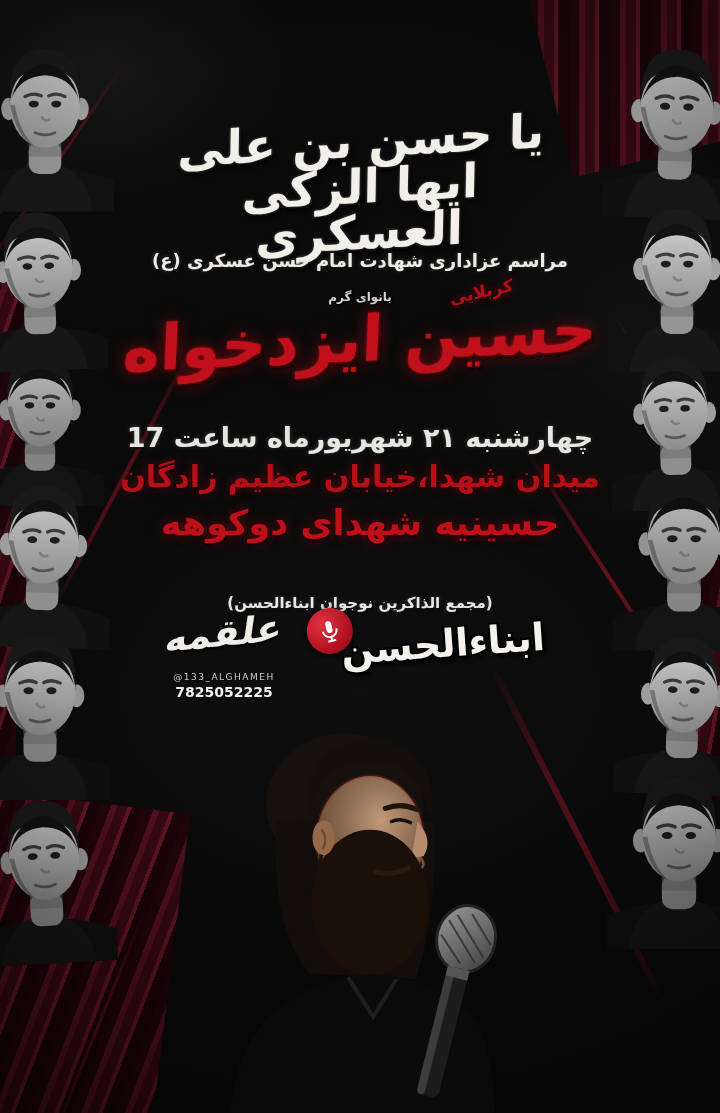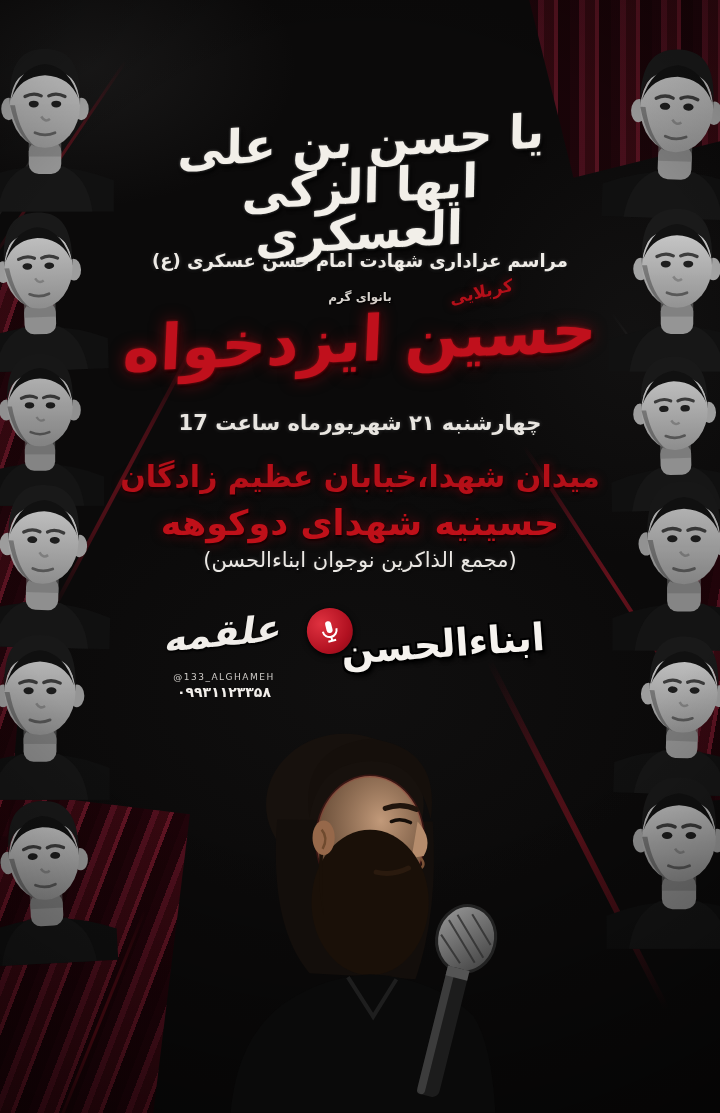--- a/index.html
+++ b/index.html
@@ -43,24 +43,24 @@
   .callig{top:118px;width:430px;white-space:normal;font-size:47px;line-height:.98;font-weight:bold;
     color:#f2efe9;transform:translateX(-50%) rotate(-3deg) skewX(-4deg);
     text-shadow:0 0 3px rgba(255,255,255,.35), 2px 3px 4px #000;}
   .ceremony{top:250px;font-size:18px;font-weight:bold;color:#efece7;text-shadow:0 0 4px rgba(255,255,255,.25),1px 2px 2px #000;}
   .voice{top:290px;font-size:12px;font-weight:bold;color:#d8d4cf;text-shadow:1px 1px 2px #000;}
   .performer{top:303px;font-size:63px;font-weight:bold;color:#c0101c;
     transform:translateX(-50%) rotate(-2.5deg) skewX(-5deg);
     text-shadow:0 0 16px rgba(170,12,22,.65), 0 0 3px rgba(220,30,40,.6), 2px 3px 3px #000;}
   .performer .prefix{position:absolute;right:86px;top:-16px;font-size:17px;font-weight:bold;color:#b40f19;
     transform:rotate(-10deg);text-shadow:0 0 8px rgba(170,12,22,.6);}
-  .schedule{top:411px;font-size:21px;font-weight:bold;color:#e9e6e1;text-shadow:0 0 4px rgba(255,255,255,.25),1px 2px 2px #000;}
+  .schedule{top:422px;font-size:27px;font-weight:bold;color:#e9e6e1;text-shadow:0 0 4px rgba(255,255,255,.25),1px 2px 2px #000;}
   .venue1{top:459px;font-size:30px;font-weight:bold;color:#b50f18;text-shadow:0 0 10px rgba(160,10,20,.55),1px 2px 2px #000;}
   .venue2{top:503px;font-size:35px;font-weight:bold;color:#bf1019;text-shadow:0 0 12px rgba(160,10,20,.55),1px 2px 2px #000;}
-  .organizer{top:548px;font-size:21px;font-weight:normal;color:#ebe8e4;text-shadow:0 0 4px rgba(255,255,255,.2),1px 2px 2px #000;}
+  .organizer{top:594px;font-size:15px;font-weight:bold;color:#ebe8e4;text-shadow:0 0 4px rgba(255,255,255,.2),1px 2px 2px #000;}
   
   .logos{top:612px;display:flex;align-items:flex-start;gap:26px;direction:ltr;}
   .lg-alghameh{display:flex;flex-direction:column;align-items:center;color:#f0ede9;}
   .lg-alghameh .nm{font-size:37px;font-weight:bold;transform:skewX(-14deg) rotate(-6deg);text-shadow:1px 2px 2px #000;}
   .lg-alghameh .hd{font-size:9px;letter-spacing:1.5px;color:#cfccc8;margin-top:17px;direction:ltr;}
   .lg-alghameh .ph{font-size:14px;font-weight:bold;margin-top:2px;color:#f2efeb;}
   .lg-abna{position:relative;padding:10px 8px 4px 34px;}
   .lg-abna .nm{font-size:38px;font-weight:bold;color:#f5f2ee;transform:rotate(-4deg);display:inline-block;
     text-shadow:-2px -2px 0 #000,2px -2px 0 #000,-2px 2px 0 #000,2px 2px 0 #000,3px 4px 4px #000;}
   .mic-badge{position:absolute;left:0;top:-4px;width:46px;height:46px;border-radius:50%;
@@ -170,21 +170,21 @@
   </div>
   <div class="cx schedule">چهارشنبه ۲۱ شهریورماه ساعت 17</div>
   <div class="cx venue2">حسینیه شهدای دوکوهه</div>
   <div class="cx venue1">میدان شهدا،خیابان عظیم زادگان</div>
   <div class="cx organizer">(مجمع الذاکرین نوجوان ابناءالحسن)</div>
 
   <div class="cx logos">
     <div class="lg-alghameh">
       <div class="nm">علقمه</div>
       <div class="hd">@133_ALGHAMEH</div>
-      <div class="ph">۰۹۹۳۱۱۲۳۳۵۸</div>
+      <div class="ph">7825052225</div>
     </div>
     <div class="lg-abna">
       <div class="mic-badge">
         <svg width="24" height="24" viewBox="0 0 24 24">
           <rect x="9" y="2" width="6" height="12" rx="3" fill="#fff"></rect>
           <path d="M5,11 a7,7 0 0 0 14,0" stroke="#fff" stroke-width="2" fill="none"></path>
           <line x1="12" y1="18" x2="12" y2="22" stroke="#fff" stroke-width="2"></line>
           <line x1="8" y1="22" x2="16" y2="22" stroke="#fff" stroke-width="2"></line>
         </svg>
       </div>

